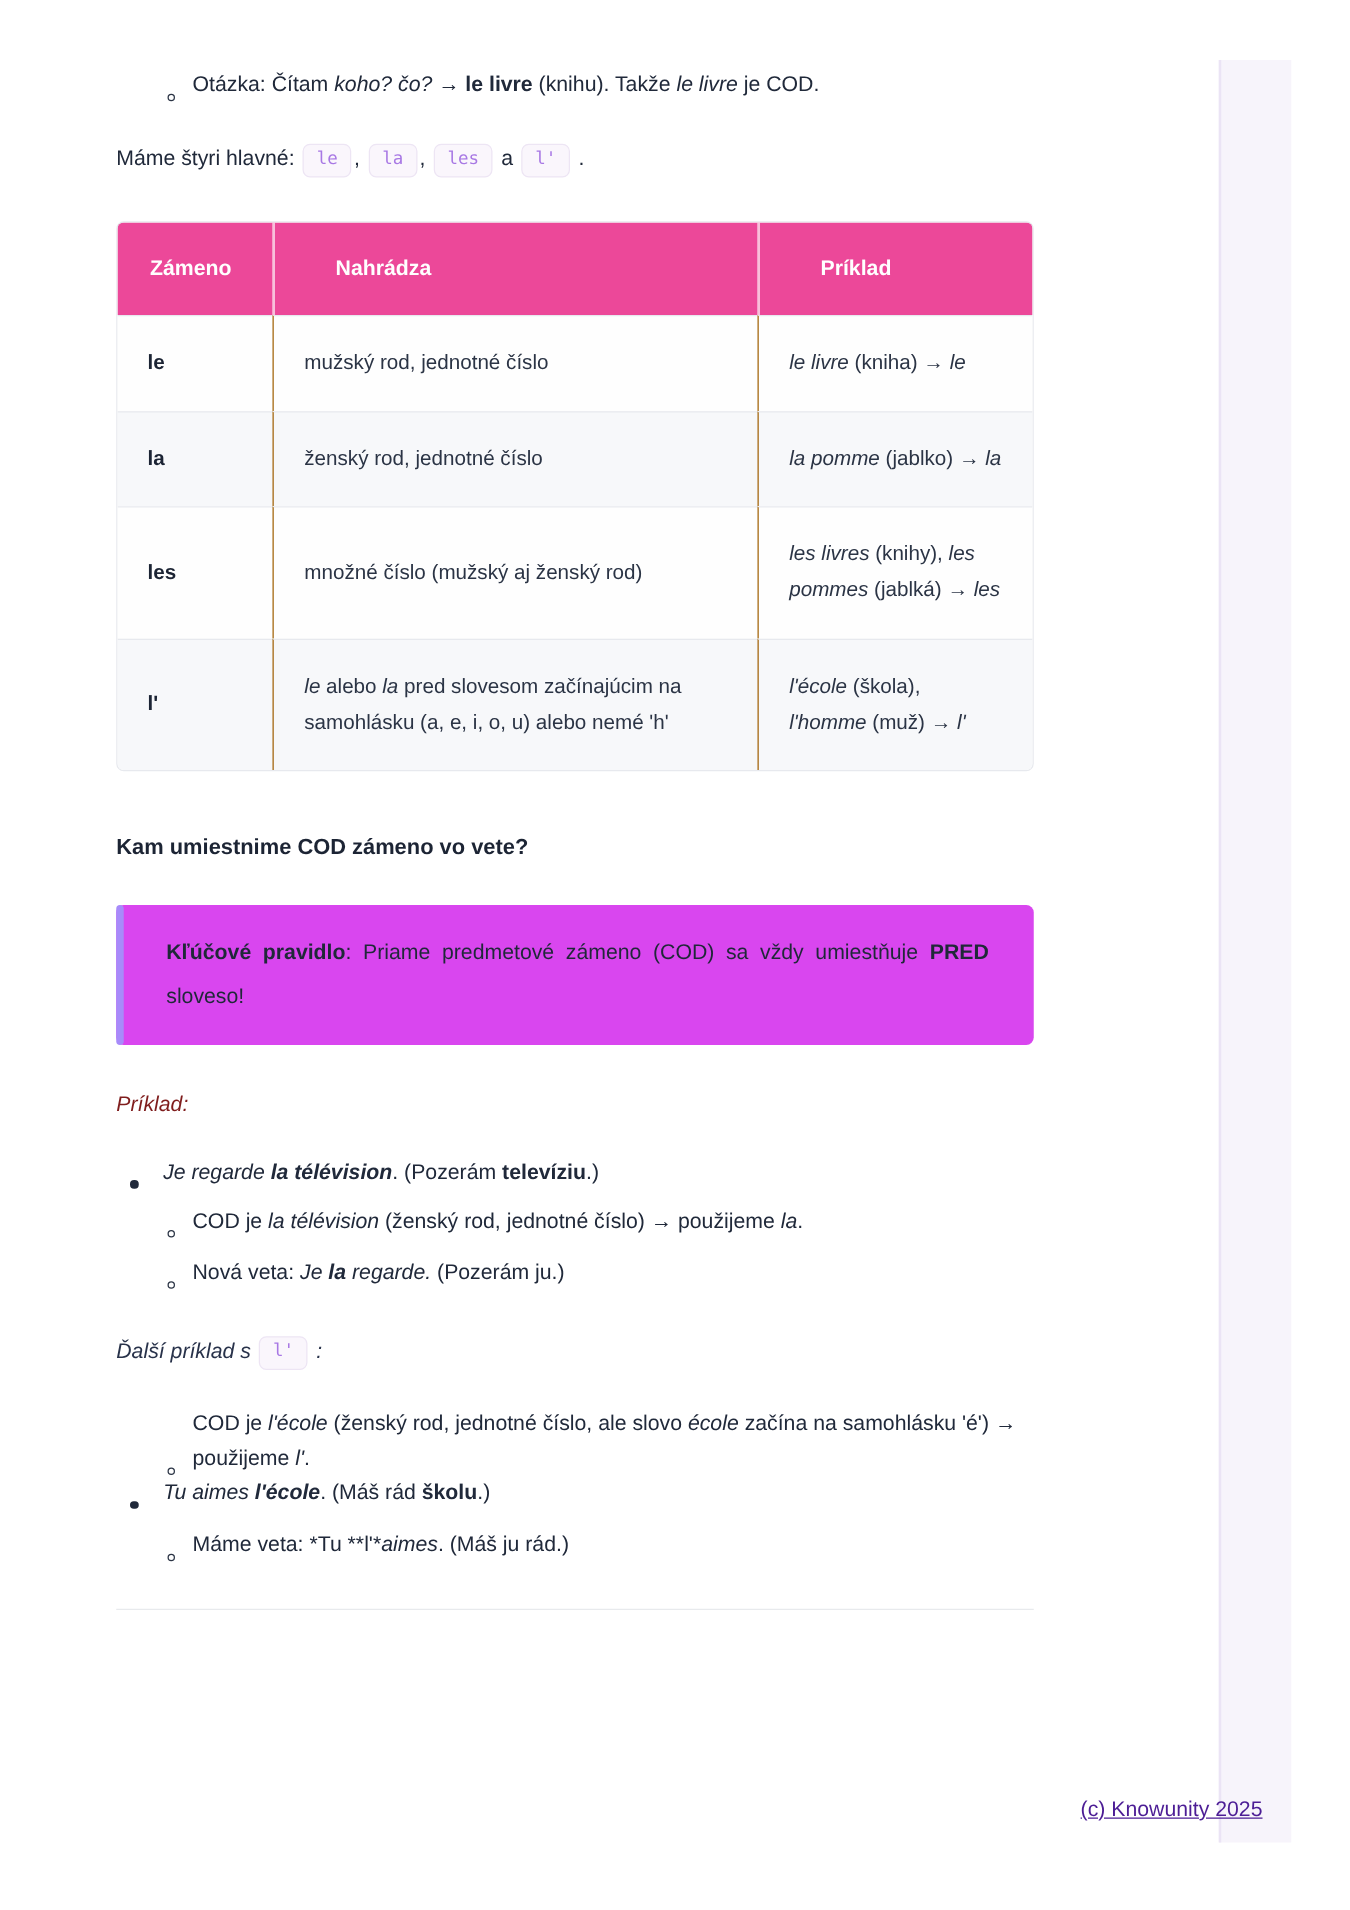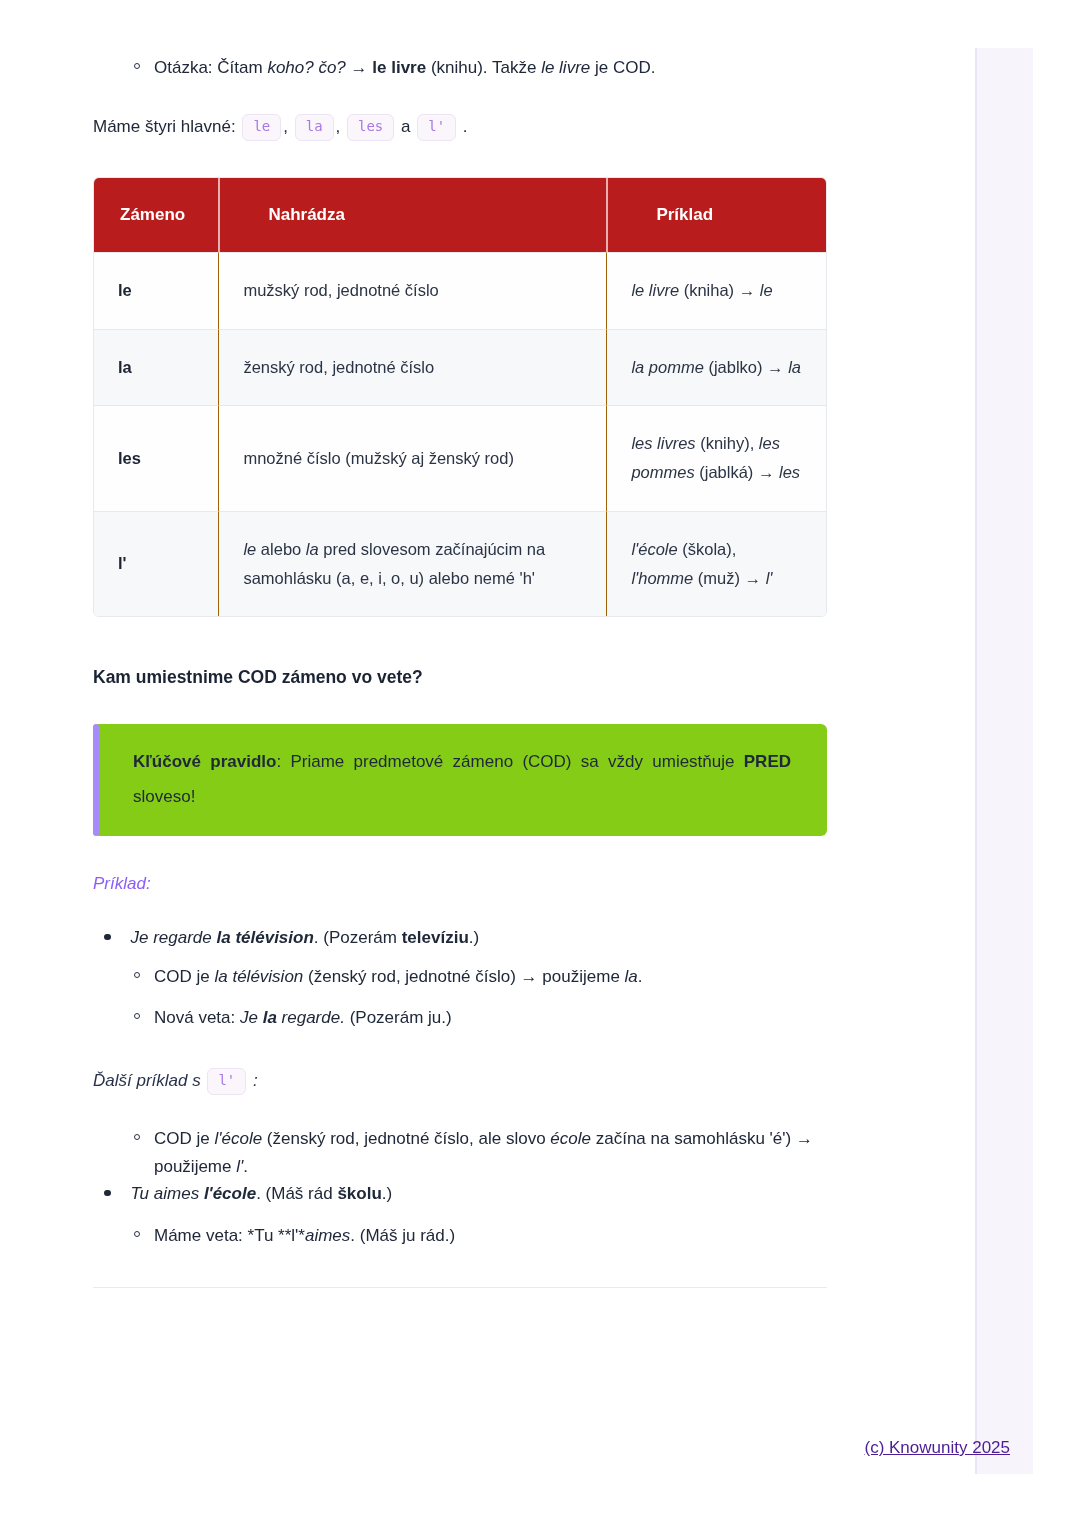--- a/index.html
+++ b/index.html
@@ -7,21 +7,21 @@
   body { font-family:"Liberation Sans", sans-serif; color:#20293a; font-size:17px; position:relative; }
 
   .right-strip {
     position:absolute; left:975px; top:48px; width:58px; height:1426px;
     background:#f7f4fb; border-left:2px solid #ebe4f5;
   }
 
   .content { position:absolute; left:93px; top:0; width:734px; }
 
   
-  .li { display:flex; align-items:flex-start; line-height:1.6; }
+  .li { display:flex; align-items:flex-end; line-height:1.6; }
   .marker-dot {
     flex:0 0 auto; width:6.5px; height:6.5px; border-radius:50%;
     background:#20293a; margin:10px 20px 0 11px;
   }
   .marker-ring {
     flex:0 0 auto; width:6px; height:6px; border-radius:50%;
     border:1.8px solid #2b3445; margin:9px 14px 0 41px; background:transparent;
   }
   .li-text { flex:1 1 auto; }
 
@@ -35,46 +35,46 @@
     display:inline-block; font-family:"DejaVu Sans Mono", monospace;
     font-size:14px; color:#a878e4; background:#faf6fc;
     border:1px solid #ede5f4; border-radius:6px; padding:2px 10px 3px;
     margin:0 2px; vertical-align:1px; line-height:1.4;
   }
 
   
   .tablewrap { margin-top:34px; border:1px solid #e7e9ee; border-radius:6px; overflow:hidden; }
   table { width:100%; border-collapse:separate; border-spacing:0; table-layout:fixed; }
   th {
-    background:#b91c1c; color:#ffffff; font-weight:700; text-align:left;
+    background:#ec4899; color:#ffffff; font-weight:700; text-align:left;
     font-size:17px; padding:25px 26px; line-height:1.4;
   }
   th + th { border-left:2px solid rgba(255,255,255,0.65);padding-left:48px; }
   td {
     padding:23px 24px; font-size:16.5px; line-height:1.78; vertical-align:middle;
     border-top:1px solid #e7e9ee; color:#2b3445;
   }
   td + td { border-left:1px solid #a16207; }
   tbody tr:nth-child(odd) { background:#fefefe; }
   tbody tr:nth-child(even) { background:#f7f8fa; }
   col.c1 { width:17%; } col.c2 { width:53%; } col.c3 { width:30%; }
   td.pron { font-weight:700; color:#1c2434; }
 
   .heading-2 { margin-top:48px; }
 
   .callout {
-    position:relative; margin-top:34px; background:#84cc16; border-radius:6px;
+    position:relative; margin-top:34px; background:#d946ef; border-radius:6px;
     padding:21px 36px 21px 40px; line-height:2.05; text-align:justify; color:#1f2838;
   }
   .callout::before {
     content:""; position:absolute; left:0; top:0; bottom:0; width:6px;
     background:#a78bfa; border-radius:6px;
   }
 
-  .priklad { margin-top:38px; font-style:italic; color:#8b5cf6; }
+  .priklad { margin-top:38px; font-style:italic; color:#7f1d1d; }
   .list-block { margin-top:30px; }
   .sub { margin-top:12px; }
   .dalsi { margin-top:34px; font-style:italic; color:#28324a; line-height:1.9; }
   .dalsi .badge { font-style:normal; }
 
   .b { font-weight:700; }
   .i { font-style:italic; }
   .bi { font-weight:700; font-style:italic; }
 
   hr.divider { margin-top:38px; border:none; border-top:1.5px solid #e8eaed; }

